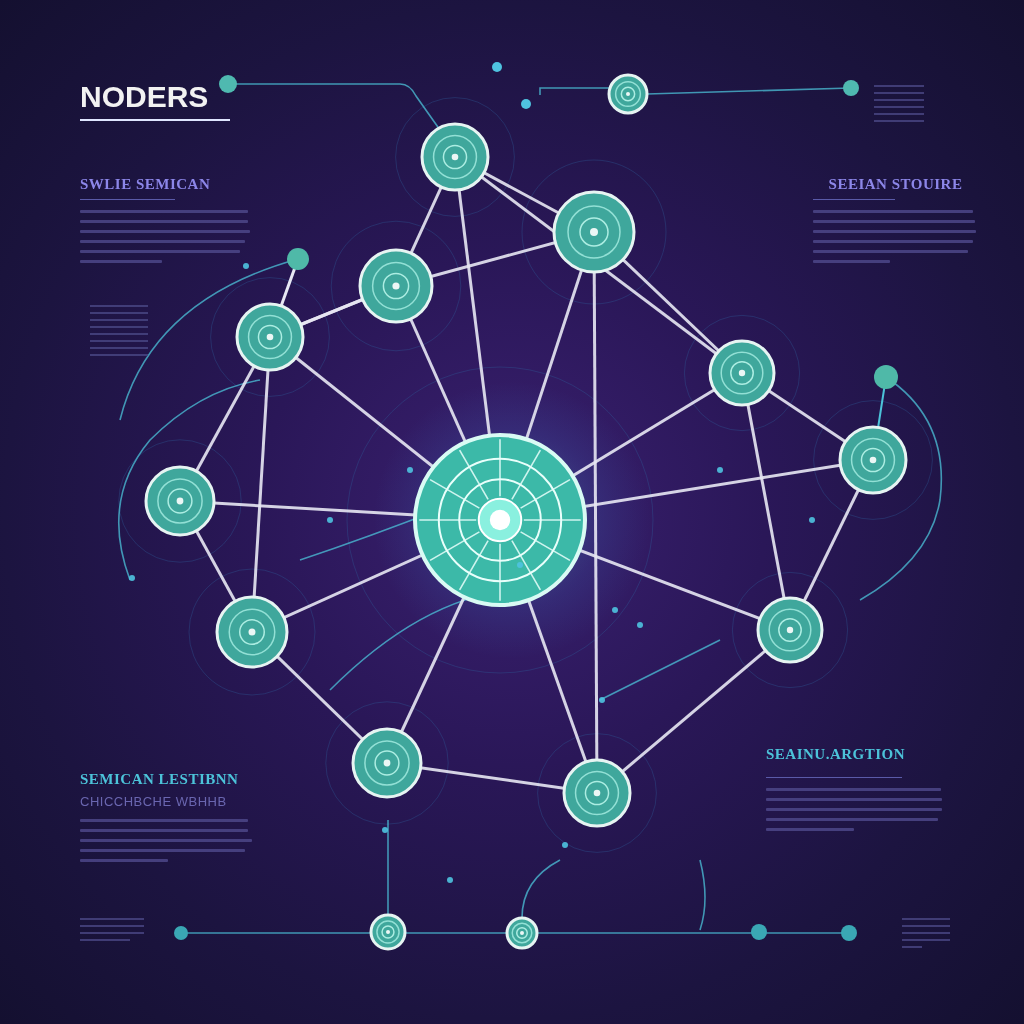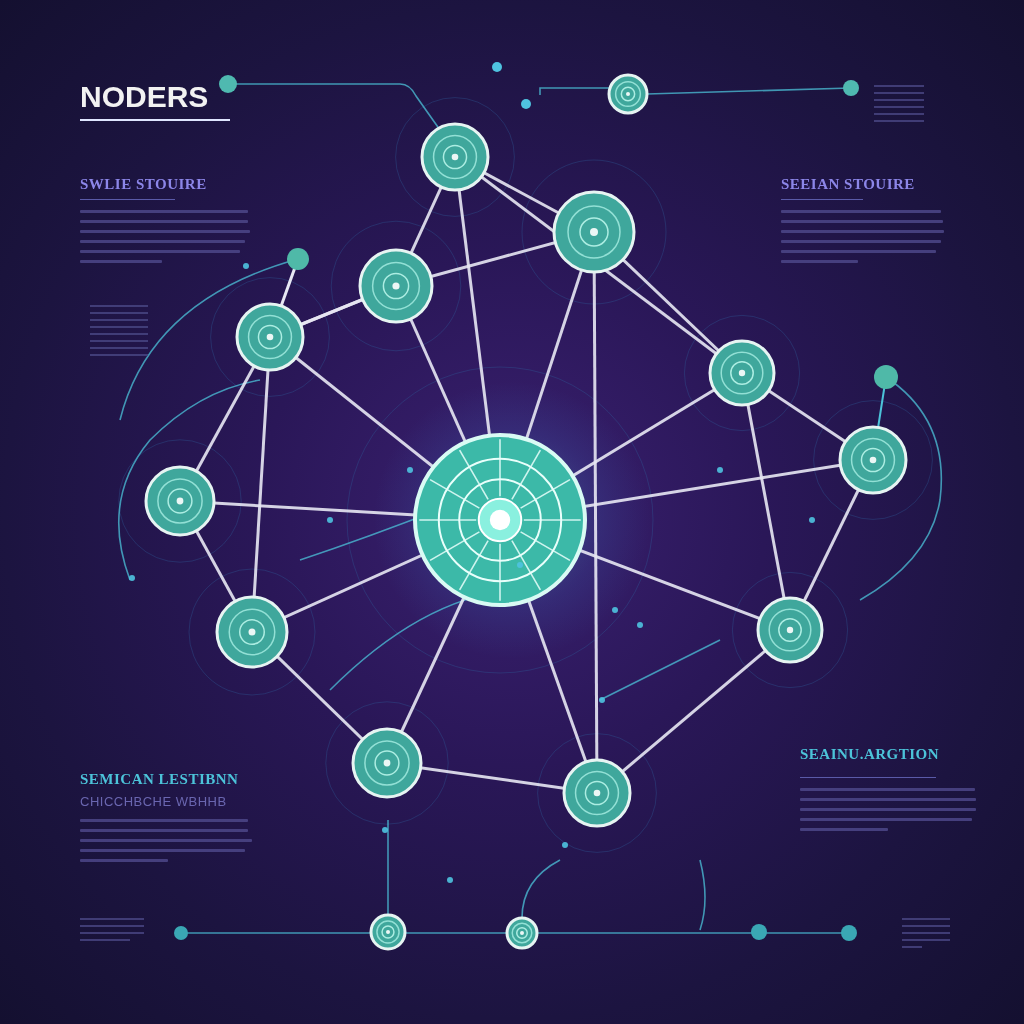--- a/index.html
+++ b/index.html
@@ -184,33 +184,33 @@
     <circle cx="565" cy="845" r="3" fill="#4fc3e0" opacity="0.9"></circle>
     <circle cx="132" cy="578" r="3" fill="#4fc3e0" opacity="0.9"></circle>
     <circle cx="246" cy="266" r="3" fill="#4fc3e0" opacity="0.9"></circle>
     <circle cx="615" cy="610" r="3" fill="#4fc3e0" opacity="0.9"></circle>
   </svg>
 
 <div class="title">NODERS</div>
 <div class="title-underline"></div>
 
 <div class="panel" style="left:80px; top:176px; width:170px;">
-  <div class="panel-heading purple">SWLIE STOUIRE</div>
+  <div class="panel-heading purple">SWLIE SEMICAN</div>
   <div class="panel-rule" style="width:95px;"></div>
   <div class="lines">
     <div class="ln" style="width:168px"></div>
       <div class="ln" style="width:168px"></div>
     <div class="ln" style="width:170px"></div>
       <div class="ln" style="width:165px"></div>
     <div class="ln" style="width:160px"></div>
       <div class="ln" style="width:82px"></div>
   </div>
 </div>
 
-<div class="panel" style="left:781px; top:176px; width:165px;">
+<div class="panel" style="left:813px; top:176px; width:165px;text-align:center;">
   <div class="panel-heading purple">SEEIAN STOUIRE</div>
   <div class="panel-rule" style="width:82px;"></div>
   <div class="lines">
     <div class="ln" style="width:160px"></div>
       <div class="ln" style="width:162px"></div>
     <div class="ln" style="width:163px"></div>
       <div class="ln" style="width:160px"></div>
     <div class="ln" style="width:155px"></div>
       <div class="ln" style="width:77px"></div>
   </div>
@@ -221,21 +221,21 @@
   <div class="panel-sub">CHICCHBCHE WBHHB</div>
   <div class="lines">
     <div class="ln" style="width:168px"></div>
       <div class="ln" style="width:168px"></div>
     <div class="ln" style="width:172px"></div>
       <div class="ln" style="width:165px"></div>
     <div class="ln" style="width:88px"></div>
   </div>
 </div>
 
-<div class="panel" style="left:766px; top:746px; width:180px;margin-left:34px;">
+<div class="panel" style="left:766px; top:746px; width:180px;">
   <div class="panel-heading teal">SEAINU.ARGTION</div>
   <div class="panel-rule" style="width:136px; margin-top:14px;"></div>
   <div class="lines">
     <div class="ln" style="width:175px"></div>
       <div class="ln" style="width:176px"></div>
     <div class="ln" style="width:176px"></div>
       <div class="ln" style="width:172px"></div>
     <div class="ln" style="width:88px"></div>
   </div>
 </div>

